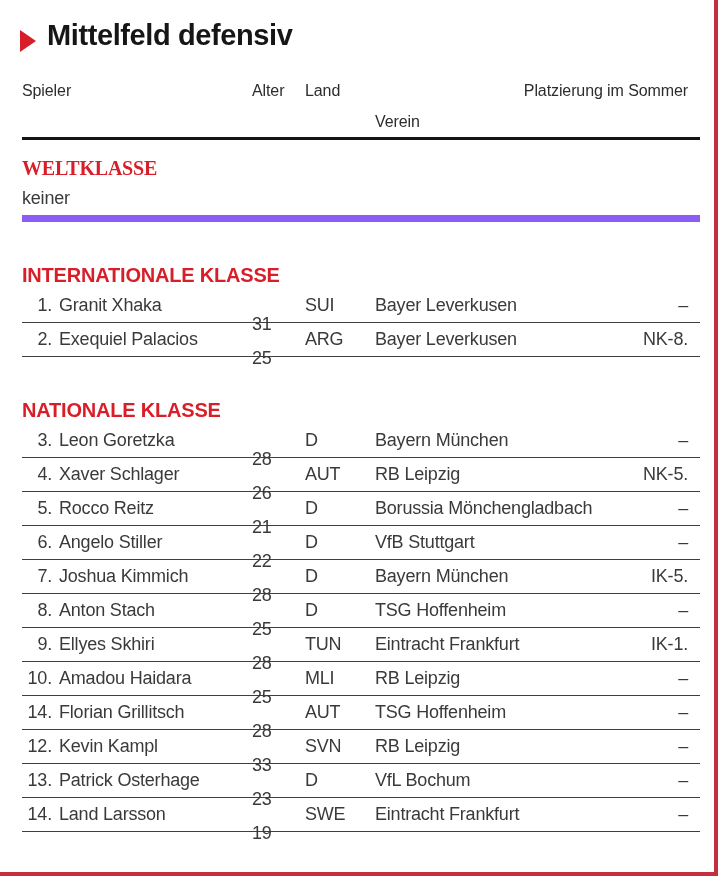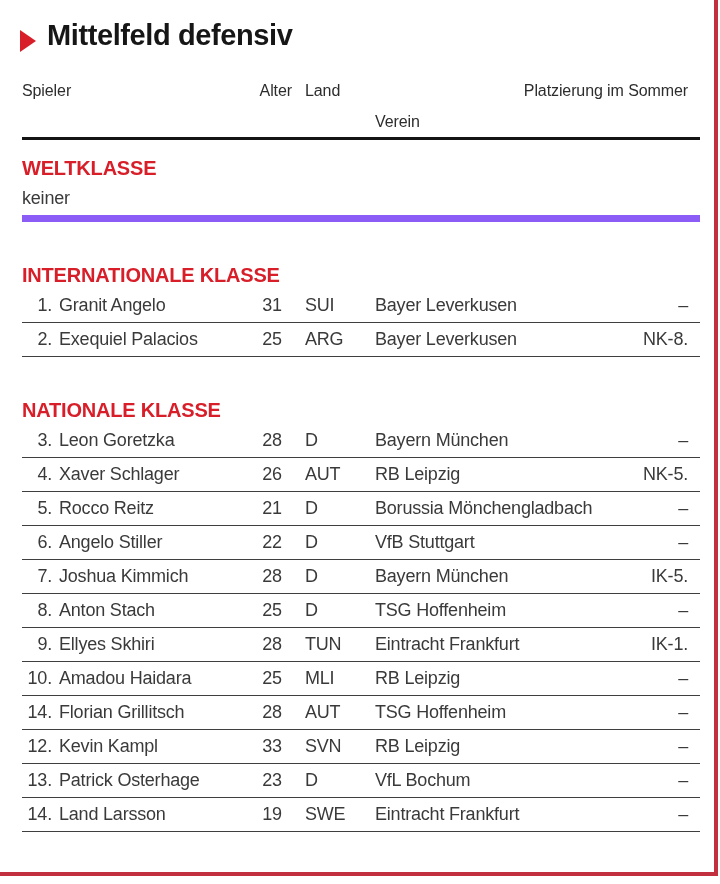--- a/index.html
+++ b/index.html
@@ -9,35 +9,35 @@
 
   .title-row{display:flex;align-items:flex-end;gap:11px;padding-top:16px;height:36px;margin-left:-2px;}
   .tri{width:0;height:0;border-top:11px solid transparent;border-bottom:11px solid transparent;
        border-left:16px solid var(--accent,#d81e28);}
   h1{font-size:29px;font-weight:bold;color:#161616;margin:0;letter-spacing:-0.4px;}
 
   .head-row{display:grid;grid-template-columns:30px 200px 40px 83px 217px 96px;
             padding-right:12px;margin-top:30px;padding-bottom:6px;
             border-bottom:3.5px solid #141414;font-size:16px;color:#2d2d2d;letter-spacing:-0.1px;}
   .h-spieler{grid-column:1/3;}
-  .h-alter{grid-column:3;text-align:right;}
+  .h-alter{grid-column:3;}
   .h-land{grid-column:4;padding-left:13px;}
   .h-verein{grid-column:5;margin-top:31px;}
   .h-platz{grid-column:6;justify-self:end;white-space:nowrap;}
 
   .sec h2{margin:42px 0 2px;font-size:20px;line-height:23px;font-weight:bold;
           color:var(--accent,#d81e28);letter-spacing:-0.2px;}
-  #sections .sec:first-child h2{margin-top:17px;}
+  #sections .sec:first-child h2{margin-top:17px;font-family:Liberation Serif, serif;}
 
   .row{display:grid;grid-template-columns:30px 200px 40px 83px 217px 96px;
        padding-right:12px;height:33px;line-height:33px;border-bottom:1px solid #3f3f3f;
        font-size:18px;color:#3a3a3a;letter-spacing:-0.2px;white-space:nowrap;}
   .cell-rank{text-align:right;}
   .cell-name{padding-left:7px;overflow:visible;}
-  .cell-age{text-align:center;}
+  .cell-age{text-align:left;margin-top:19px;}
   .cell-land{padding-left:13px;}
   .cell-platz{text-align:right;}
   .row-empty{height:33px;line-height:33px;border-bottom:7px solid #8b5cf6;
              font-size:18px;color:#3a3a3a;letter-spacing:-0.2px;}
 
   .footnote{margin-top:14px;font-size:16.5px;line-height:25px;color:#333;
             white-space:pre-wrap;letter-spacing:-0.1px;}
 
   .border-right{position:absolute;top:0;right:2.5px;bottom:9px;width:3.5px;
                 background:var(--border-red,#c22f3e);}
@@ -65,21 +65,21 @@
 
     <div id="sections">
         <div class="sec">
           <h2>WELTKLASSE</h2>
           <div class="row-empty">keiner</div>
         </div>
         <div class="sec">
           <h2>INTERNATIONALE KLASSE</h2>
           <div class="row">
             <span class="cell-rank">1.</span>
-            <span class="cell-name">Granit Angelo</span>
+            <span class="cell-name">Granit Xhaka</span>
             <span class="cell-age">31</span>
             <span class="cell-land">SUI</span>
             <span class="cell-verein">Bayer Leverkusen</span>
             <span class="cell-platz">–</span>
           </div>
           <div class="row">
             <span class="cell-rank">2.</span>
             <span class="cell-name">Exequiel Palacios</span>
             <span class="cell-age">25</span>
             <span class="cell-land">ARG</span>

